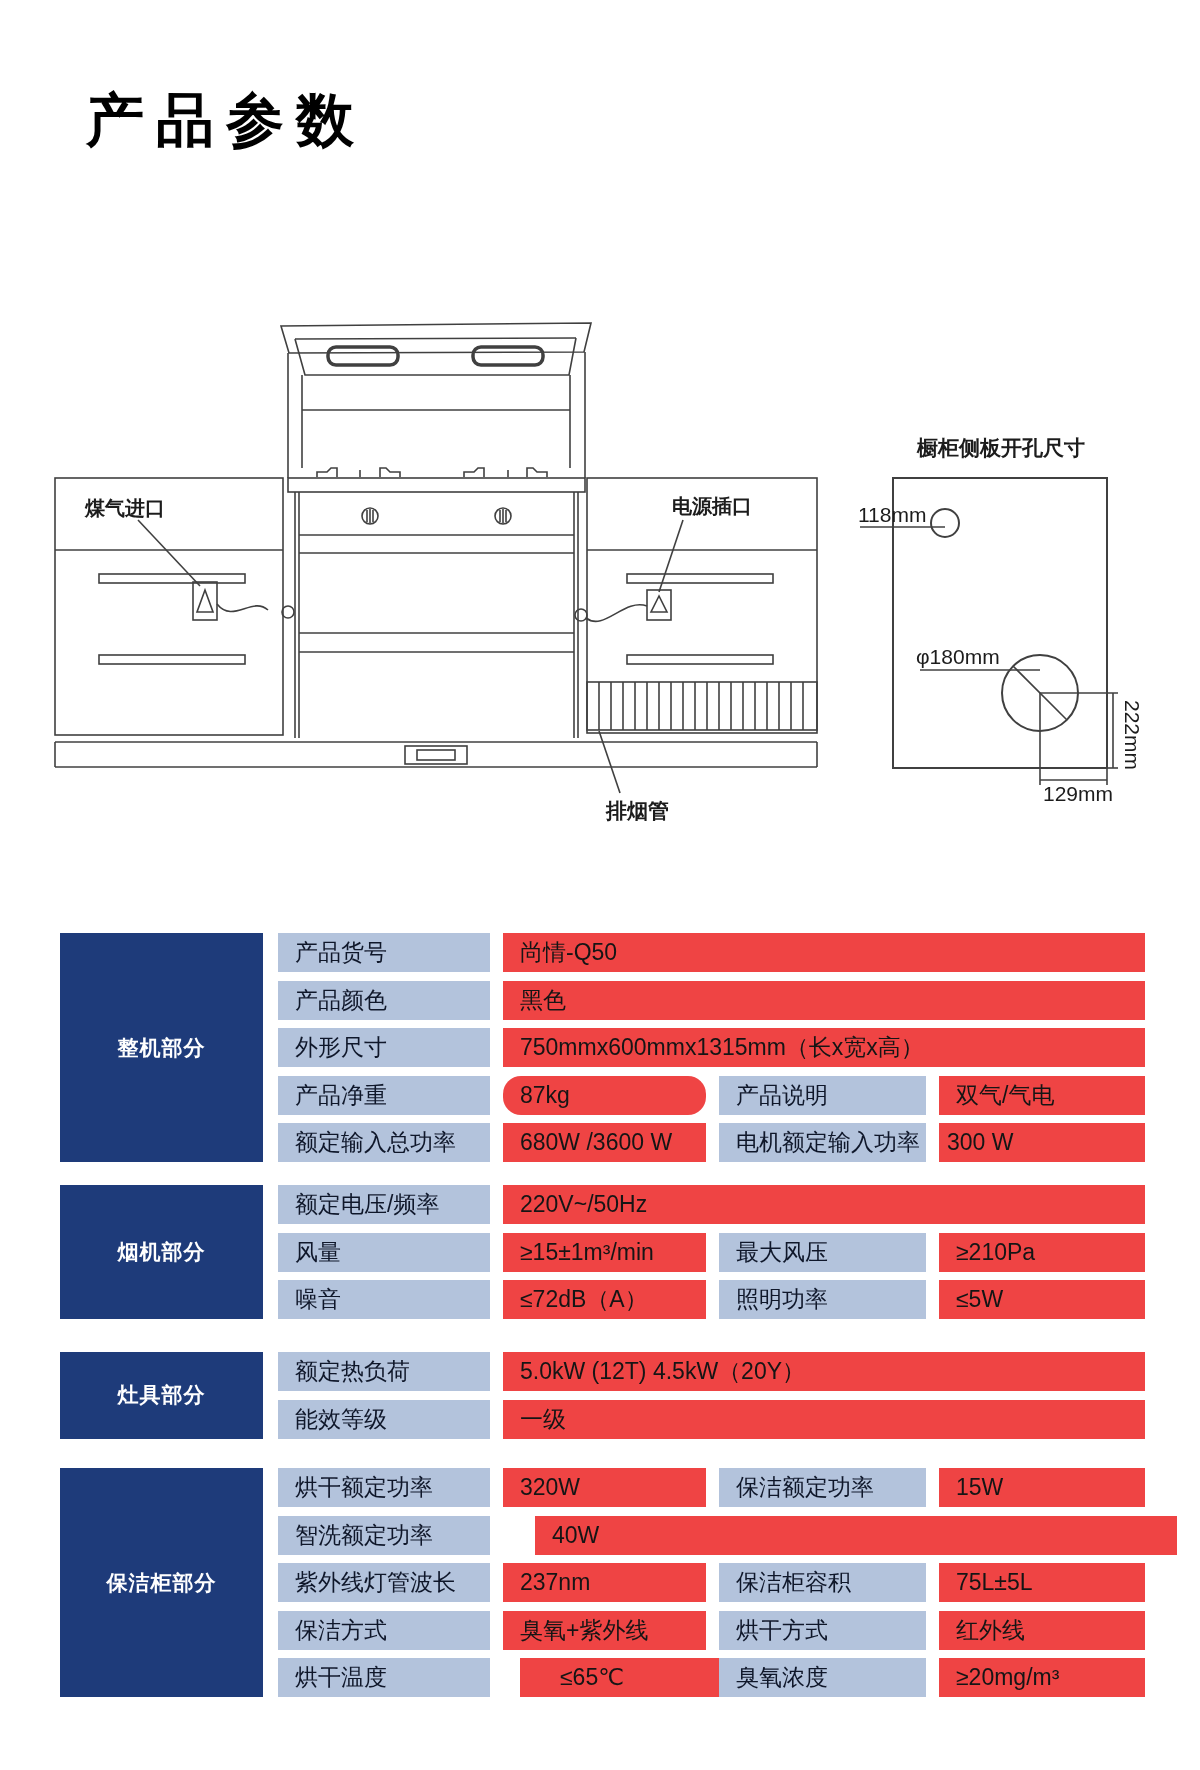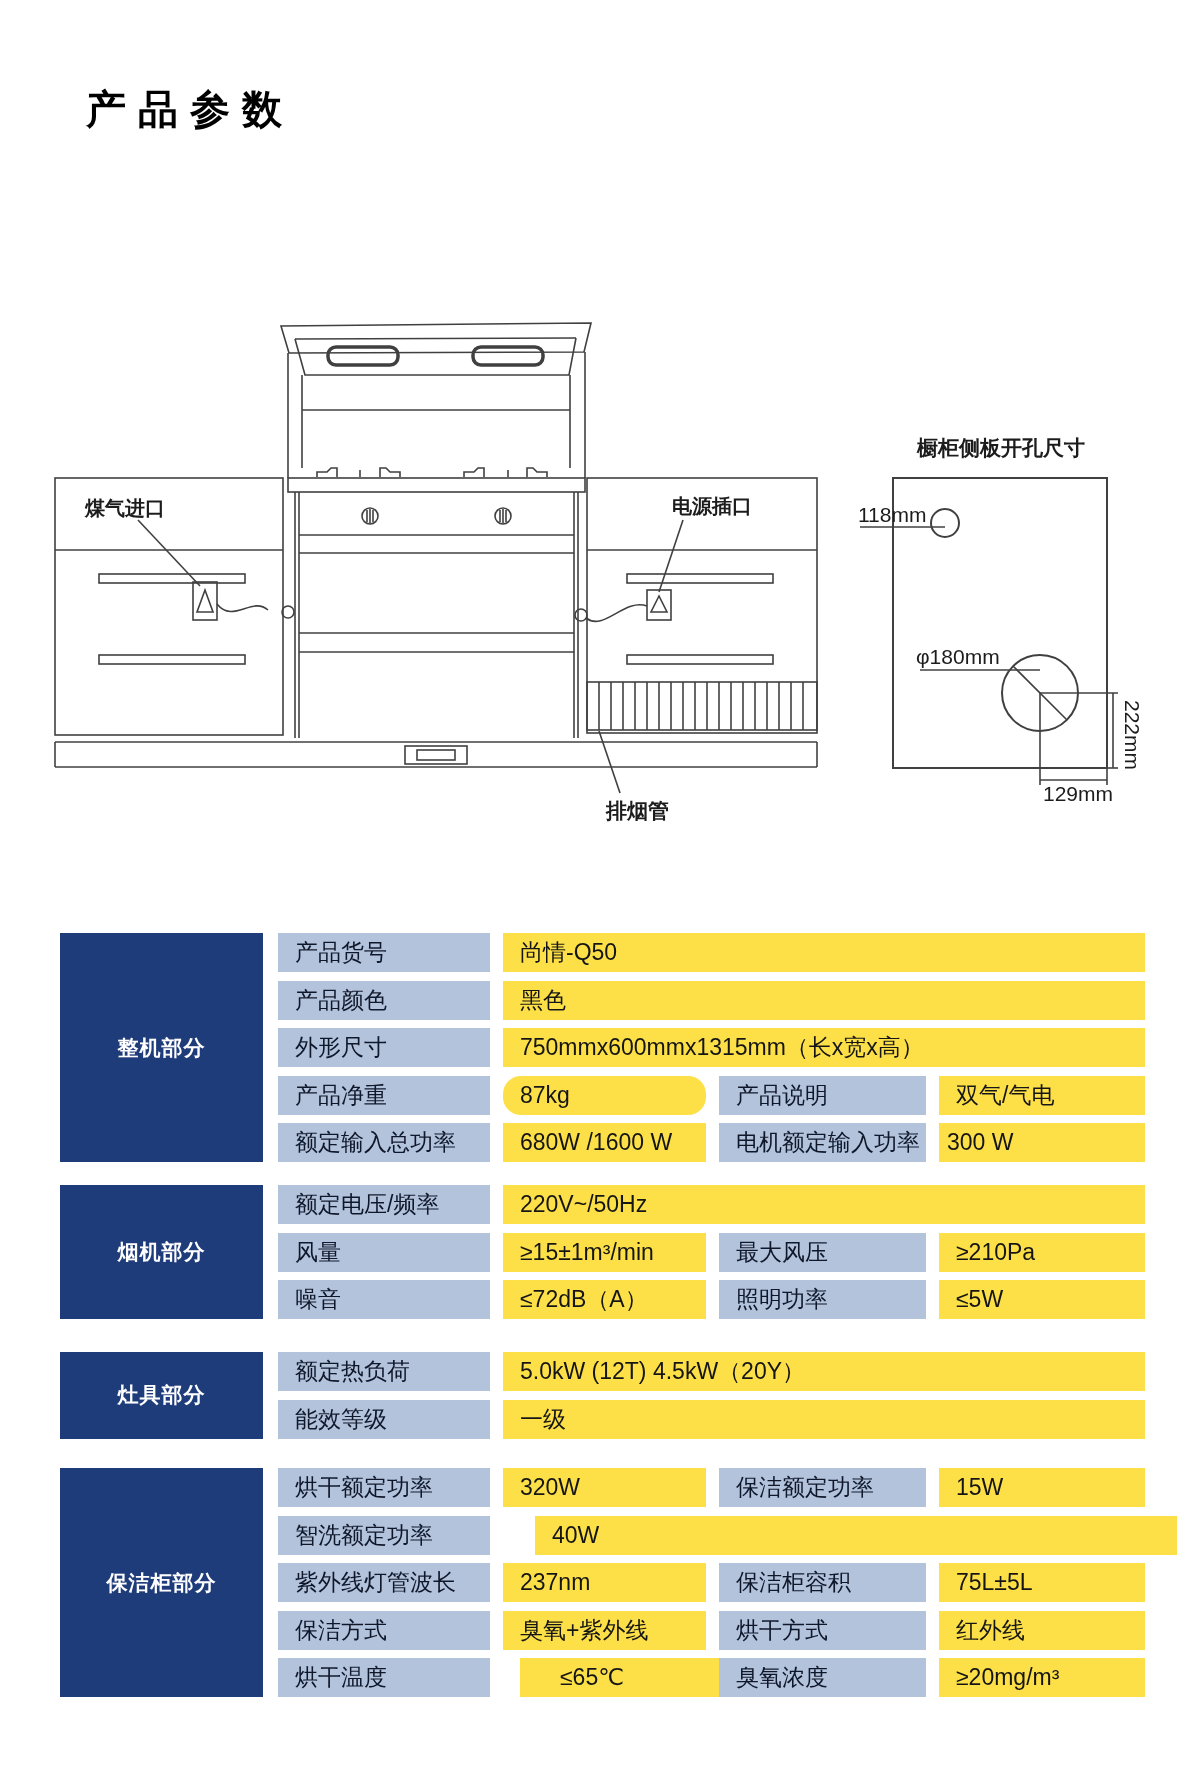--- a/index.html
+++ b/index.html
@@ -1,32 +1,32 @@
 <!DOCTYPE html>
 <html><head>
 <meta charset="utf-8">
 <style>
   html,body{margin:0;padding:0;background:#ffffff;}
   #stage{position:relative;width:1200px;height:1770px;background:#ffffff;overflow:hidden;
          font-family:"Liberation Sans","DejaVu Sans",sans-serif;color:#111;}
-  .page-title{position:absolute;left:86px;top:82px;font-size:40px;font-weight:900;
+  .page-title{position:absolute;left:86px;top:82px;font-size:58px;font-weight:900;
               letter-spacing:12px;color:#000;}
   #diagram{position:absolute;left:0;top:250px;}
   #diagram text{font-family:"Liberation Sans","DejaVu Sans",sans-serif;fill:#1c1c1c;}
   .dia-label{font-size:20px;font-weight:bold;}
   .dia-dim{font-size:21px;}
   #spec-table{position:absolute;left:60px;top:0;width:1085px;height:1770px;}
   .section{position:absolute;left:0;width:1085px;}
   .side{position:absolute;left:0;top:0;width:203px;background:#1e3b7a;color:#fff;
         display:flex;align-items:center;justify-content:center;font-size:21px;font-weight:bold;
         letter-spacing:1px;}
   .cell{position:absolute;height:39px;line-height:39px;font-size:23px;box-sizing:border-box;
         padding-left:17px;white-space:nowrap;}
   .cell.label{background:#b3c3dc;color:#0f172a;}
-  .cell.value{background:#fde047;color:#151515;}
+  .cell.value{background:#ef4444;color:#151515;}
 </style>
 </head>
 <body>
 
 <div id="stage">
 
   <div class="page-title">产品参数</div>
 
   <svg id="diagram" width="1200" height="580" viewBox="0 250 1200 580" xmlns="http://www.w3.org/2000/svg">
     <g stroke="#404040" fill="none" stroke-width="1.6">
@@ -162,21 +162,21 @@
         <div class="cell value" style="left: 443px; width: 642px; top: 0px;">尚情-Q50</div>
         <div class="cell label" style="left: 218px; width: 212px; top: 48px;">产品颜色</div>
         <div class="cell value" style="left: 443px; width: 642px; top: 48px;">黑色</div>
         <div class="cell label" style="left: 218px; width: 212px; top: 95px;">外形尺寸</div>
         <div class="cell value" style="left: 443px; width: 642px; top: 95px;">750mmx600mmx1315mm（长x宽x高）</div>
         <div class="cell label" style="left: 218px; width: 212px; top: 143px;">产品净重</div>
         <div class="cell value" style="left: 443px; width: 203px; top: 143px; border-radius: 18px;">87kg</div>
         <div class="cell label" style="left: 659px; width: 207px; top: 143px;">产品说明</div>
         <div class="cell value" style="left: 879px; width: 206px; top: 143px;">双气/气电</div>
         <div class="cell label" style="left: 218px; width: 212px; top: 190px;">额定输入总功率</div>
-        <div class="cell value" style="left: 443px; width: 203px; top: 190px;">680W /1600 W</div>
+        <div class="cell value" style="left: 443px; width: 203px; top: 190px;">680W /3600 W</div>
         <div class="cell label" style="left: 659px; width: 207px; top: 190px;">电机额定输入功率</div>
         <div class="cell value" style="left: 879px; width: 206px; top: 190px; padding-left: 8px;">300 W</div>
       </div>
       <div class="section" style="top: 1185px; height: 134px;">
         <div class="side" style="height: 134px;">烟机部分</div>
         <div class="cell label" style="left: 218px; width: 212px; top: 0px;">额定电压/频率</div>
         <div class="cell value" style="left: 443px; width: 642px; top: 0px;">220V~/50Hz</div>
         <div class="cell label" style="left: 218px; width: 212px; top: 48px;">风量</div>
         <div class="cell value" style="left: 443px; width: 203px; top: 48px;">≥15±1m³/min</div>
         <div class="cell label" style="left: 659px; width: 207px; top: 48px;">最大风压</div>

